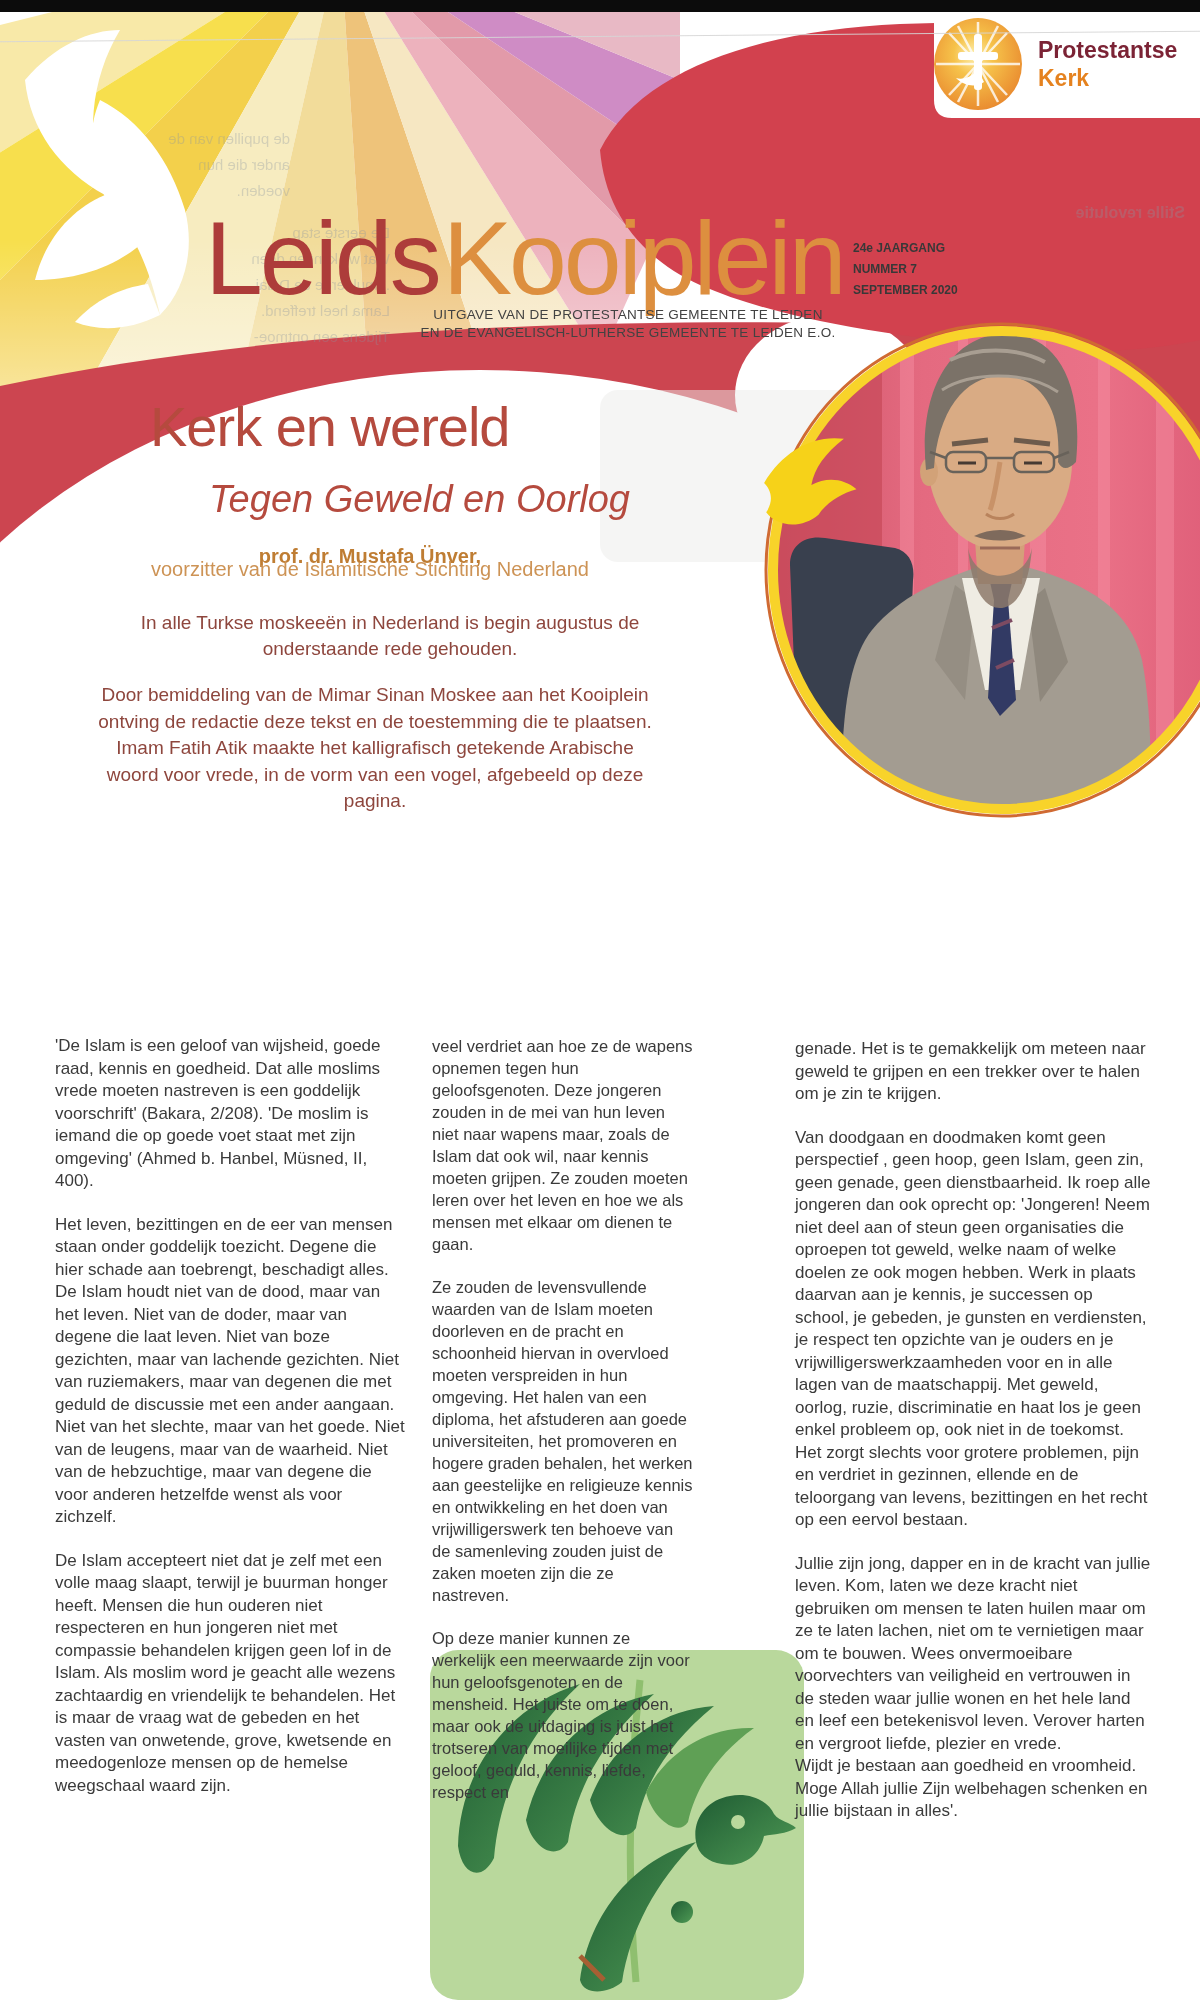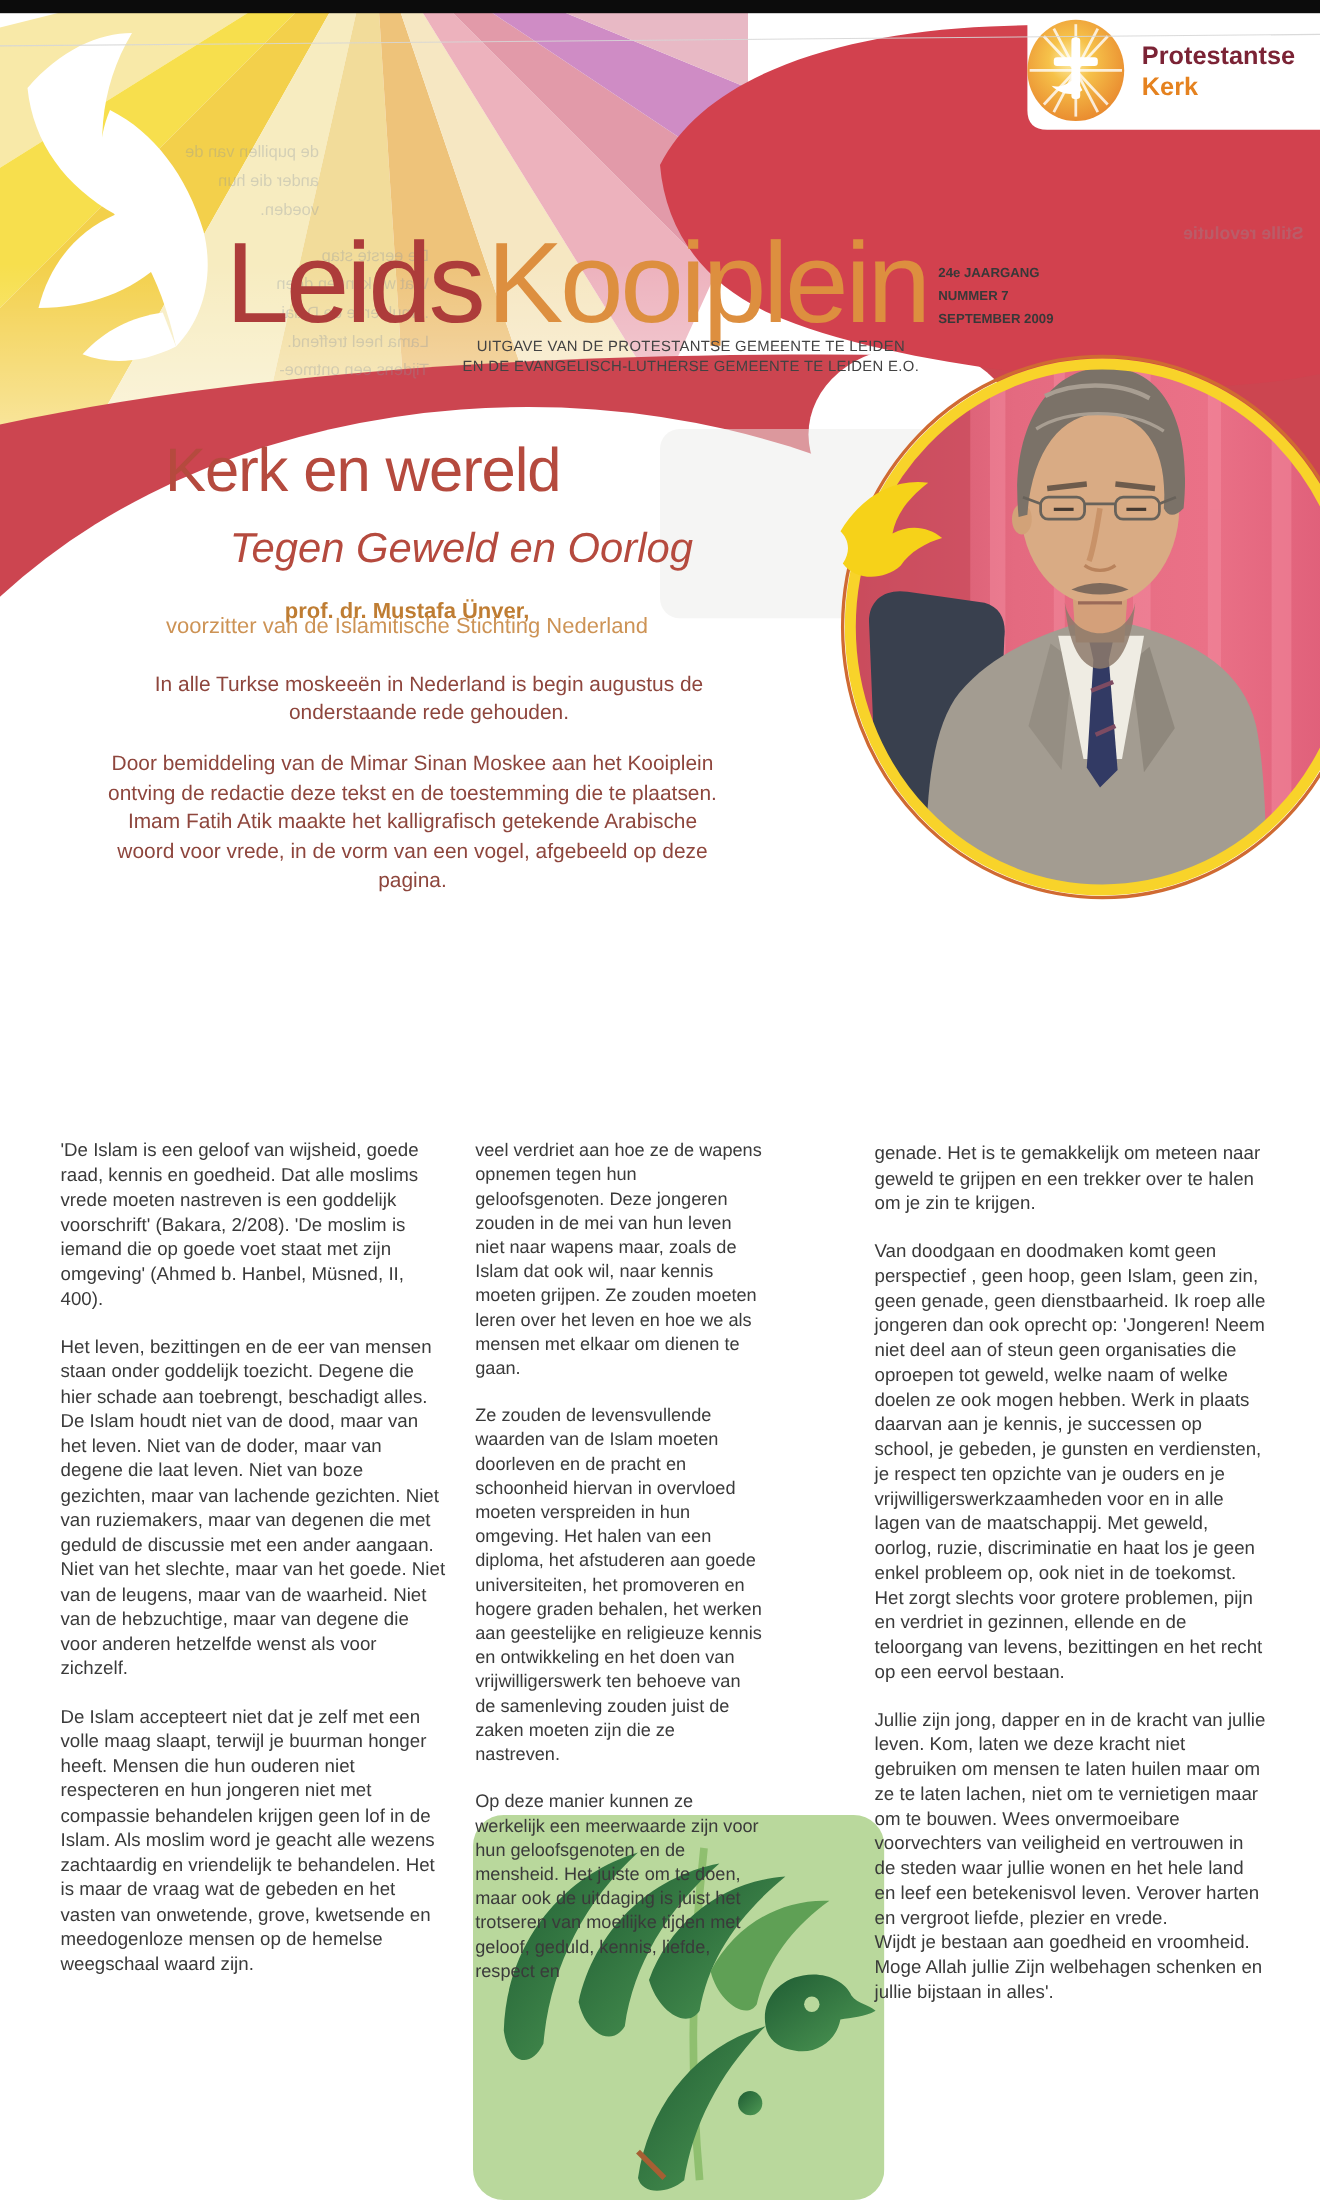--- a/index.html
+++ b/index.html
@@ -196,21 +196,21 @@
       <p>Stille revolutie</p>
     </div>
 
   <div class="abs masthead-title">
     <span class="w1">Leids</span>
     <span class="w2">Kooiplein</span>
   </div>
   <div class="abs issue">
       <div>24e JAARGANG</div>
       <div>NUMMER 7</div>
-      <div>SEPTEMBER 2009</div>
+      <div>SEPTEMBER 2020</div>
     </div>
   <div class="abs publisher">
     <div>UITGAVE VAN DE PROTESTANTSE GEMEENTE TE LEIDEN</div>
     <div>EN DE EVANGELISCH-LUTHERSE GEMEENTE TE LEIDEN E.O.</div>
   </div>
   <div class="abs logo-text">
     <div class="l1">Protestantse</div>
     <div class="l2">Kerk</div>
   </div>
 

